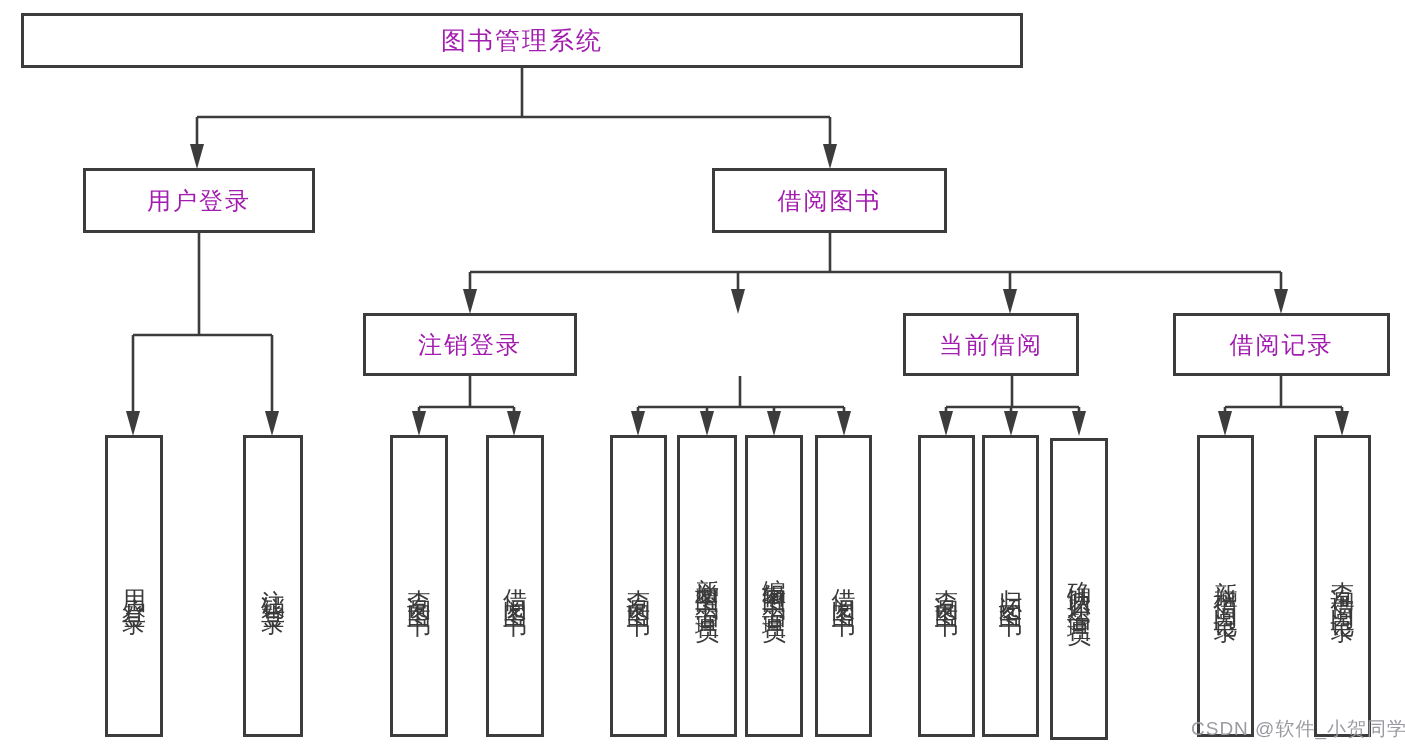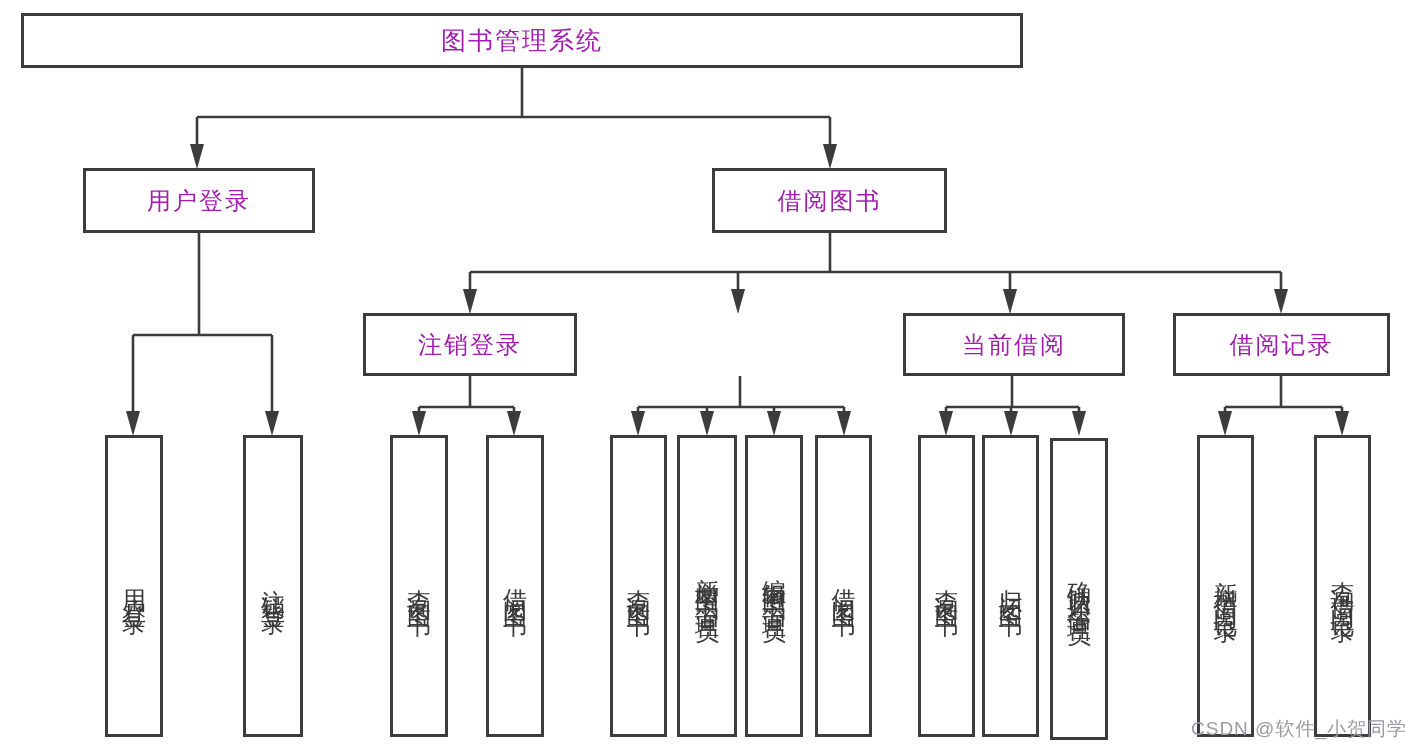--- a/index.html
+++ b/index.html
@@ -96,21 +96,21 @@
   <div class="box" style="left:83px;top:168px;width:232px;height:65px">
     <span class="ht">用户登录</span>
   </div>
   <div class="box" style="left:712px;top:168px;width:235px;height:65px">
     <span class="ht">借阅图书</span>
   </div>
 
   <div class="box" style="left:363px;top:313px;width:214px;height:63px">
     <span class="ht">注销登录</span>
   </div>
-  <div class="box" style="left:903px;top:313px;width:222px;height:63px">
+  <div class="box" style="left:903px;top:313px;width:176px;height:63px">
     <span class="ht">当前借阅</span>
   </div>
   <div class="box" style="left:1173px;top:313px;width:217px;height:63px">
     <span class="ht">借阅记录</span>
   </div>
 
   <div class="box" style="left:105px;top:435px;width:58px;height:302px">
     <span class="vt">用户登录</span>
   </div>
   <div class="box" style="left:243px;top:435px;width:60px;height:302px">

